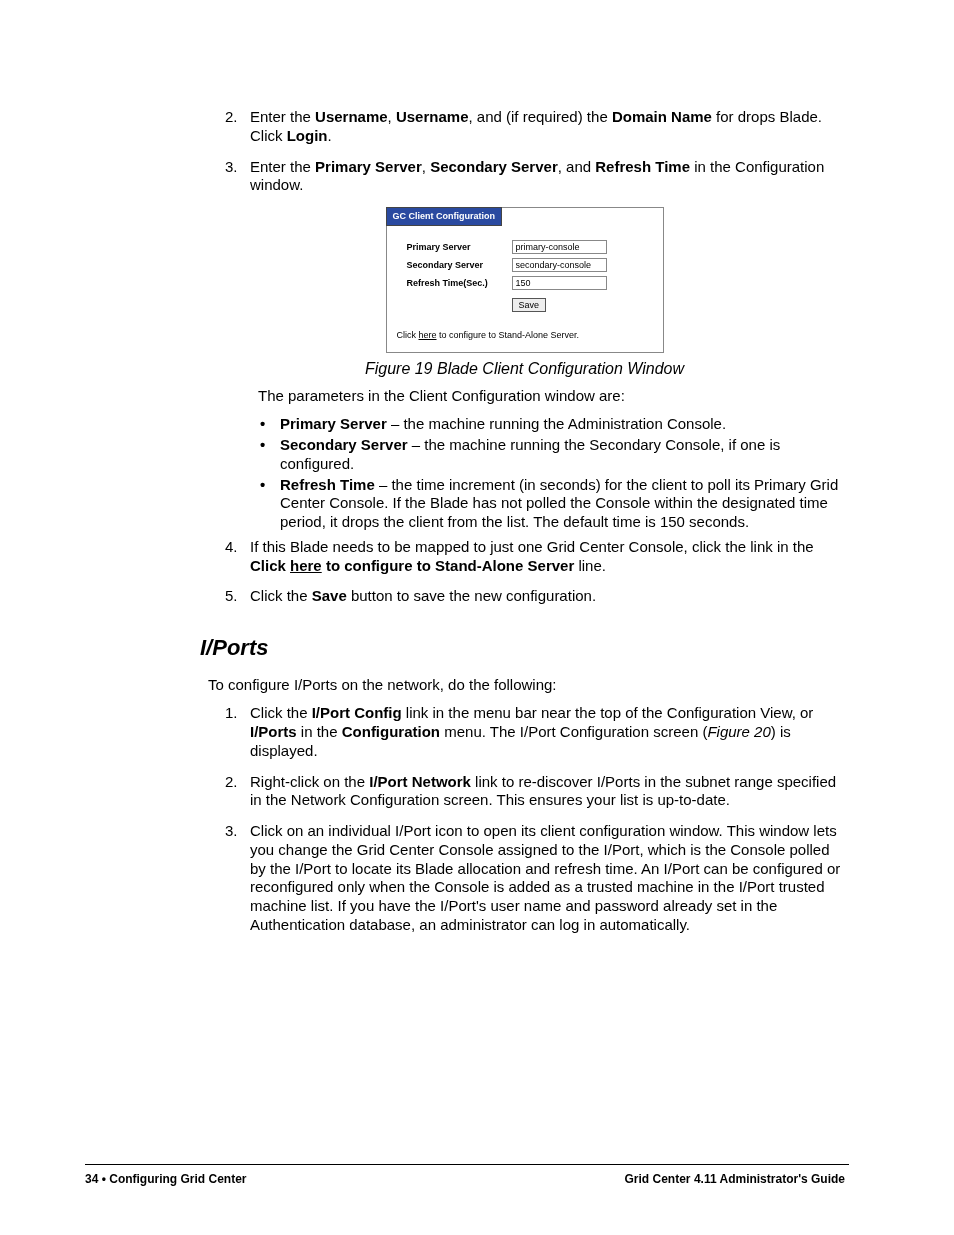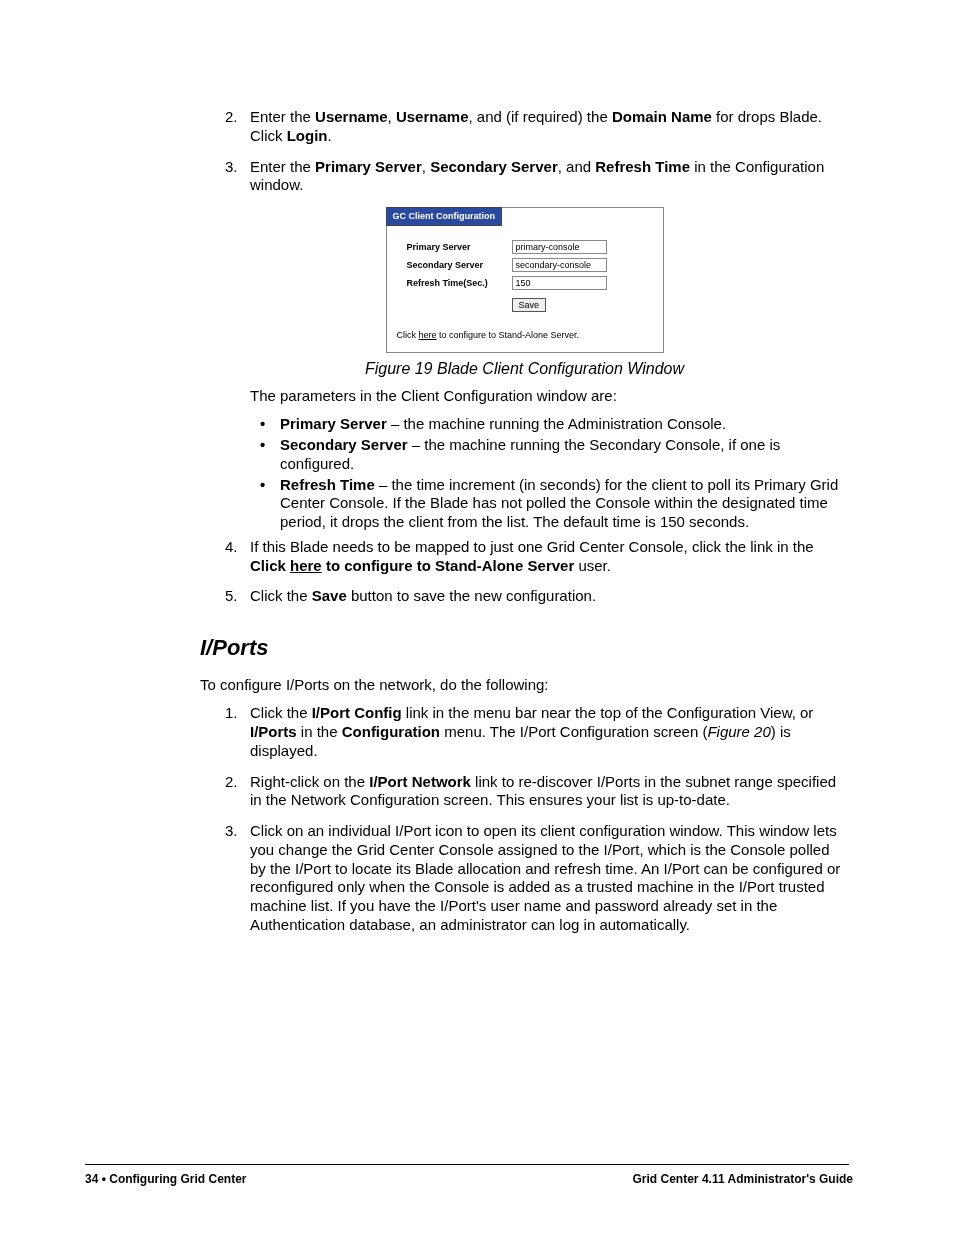--- a/index.html
+++ b/index.html
@@ -55,31 +55,31 @@
   .save-btn {
     border: 1px solid #555;
     background: #eee;
     font-size: 9px;
     padding: 1px 6px;
     font-family: Verdana, Arial, sans-serif;
   }
   .figure-foot { padding: 8px 10px 10px 10px; font-size: 9px; }
   .figure-foot .u { text-decoration: underline; }
   .figure-caption { text-align: center; font-style: italic; margin-top: 6px; font-size: 16px; }
-  .para { margin: 6px 0 10px 0; }
+  .para { margin: 6px 0 10px 8px; }
   .h2 { font-style: italic; font-weight: bold; font-size: 22px; margin: 28px 0 14px 0; }
   .footer-rule {
     position: absolute;
     left: 85px; right: 105px;
     bottom: 70px;
     border-top: 1px solid #000;
   }
   .footer {
     position: absolute;
-    left: 85px; right: 101px;
+    left: 85px; right: 109px;
     bottom: 48px;
     display: flex;
     justify-content: space-between;
     font-size: 12px;
     font-weight: bold;
     align-items: flex-end;
   }
   .content-inner { padding-left: 0; }
 </style>
 </head>
@@ -129,21 +129,21 @@
 
   <ul class="bulleted">
     <li><span class="b">Primary Server</span><span> – the machine running the Administration Console.</span></li>
     <li><span class="b">Secondary Server</span><span> – the machine running the Secondary Console, if one is configured.</span></li>
     <li><span class="b">Refresh Time</span><span> – the time increment (in seconds) for the client to poll its Primary Grid Center Console. If the Blade has not polled the Console within the designated time period, it drops the client from the list. The default time is 150 seconds.</span></li>
   </ul>
 
   <ol class="numbered">
     <li>
       <span class="num">4.</span>
-      <span>If this Blade needs to be mapped to just one Grid Center Console, click the link in the </span><span class="b">Click </span><span class="b" style="text-decoration:underline;">here</span><span class="b"> to configure to Stand-Alone Server</span><span> user.</span>
+      <span>If this Blade needs to be mapped to just one Grid Center Console, click the link in the </span><span class="b">Click </span><span class="b" style="text-decoration:underline;">here</span><span class="b"> to configure to Stand-Alone Server</span><span> line.</span>
     </li>
     <li>
       <span class="num">5.</span>
       <span>Click the </span><span class="b">Save</span><span> button to save the new configuration.</span>
     </li>
   </ol>
 
 
   <div class="h2">I/Ports</div>
 

